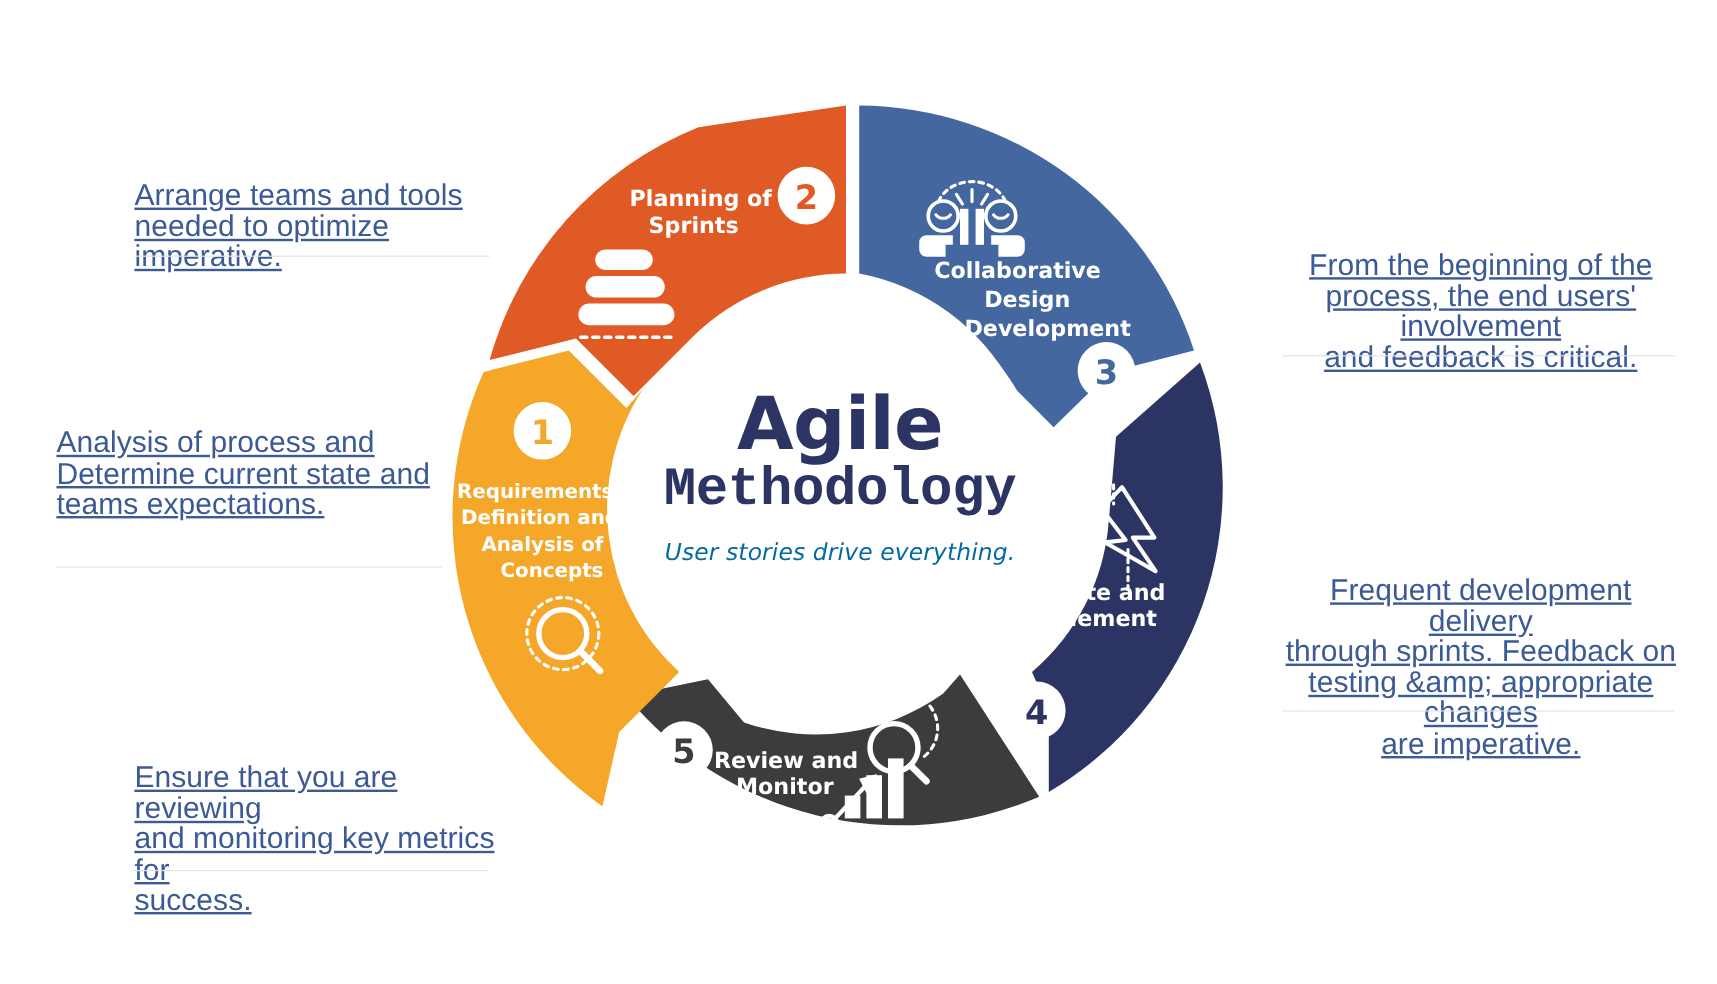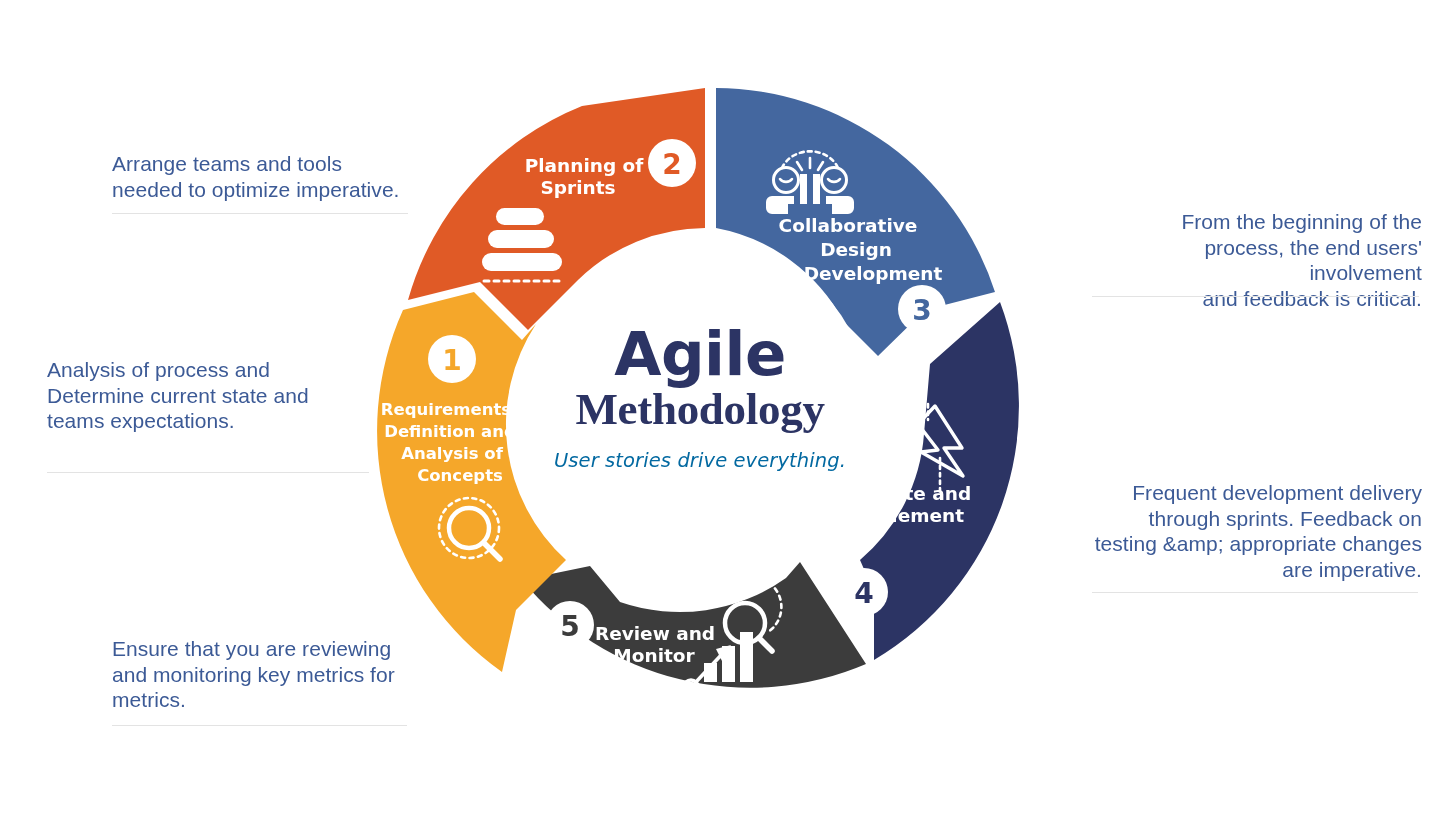--- a/index.html
+++ b/index.html
@@ -20,33 +20,34 @@
     position: absolute;
     left: 0; top: 0;
     width: 1431px;
     height: 820px;
   }
 
   .callout {
     position: absolute;
     color: #3c5a96;
     font-family: "Liberation Sans", sans-serif;
-    font-size: 21px;
+    font-size: 25px;
     line-height: 25.5px;
     letter-spacing: 0.05px;
+    text-decoration: underline;
   }
   .callout .rule {
     position: absolute;
     left: 0;
     height: 1px;
     background: #e3e3e3;
   }
 
   .c-left { text-align: left; }
-  .c-right { text-align: right; margin-left: 23px; }
+  .c-right { text-align: center; }
 
   
   #callout-2 { left: 112px; top: 151px; width: 330px; }
   #callout-2 .rule { top: 62px; width: 296px; }
 
   #callout-1 { left: 47px; top: 357px; width: 340px; }
   #callout-1 .rule { top: 115px; width: 322px; }
 
   #callout-5 { left: 112px; top: 636px; width: 330px; }
   #callout-5 .rule { top: 89px; width: 295px; }
@@ -68,21 +69,21 @@
   }
   #center-title-1 {
     font-family: "DejaVu Sans", sans-serif;
     font-weight: bold;
     font-size: 61px;
     line-height: 58px;
     color: #2c3464;
     letter-spacing: -0.5px;
   }
   #center-title-2 {
-    font-family: Liberation Serif, serif;
+    font-family: Liberation Mono, monospace;
     font-weight: bold;
     font-size: 45px;
     line-height: 52px;
     color: #2c3464;
     letter-spacing: -0.3px;
   }
   #center-tagline {
     margin-top: 14px;
     font-family: "DejaVu Sans", sans-serif;
     font-style: italic;
@@ -258,21 +259,21 @@
   <div class="callout c-left" id="callout-1">
     <div>Analysis of process and</div>
     <div>Determine current state and</div>
     <div>teams expectations.</div>
     <div class="rule"></div>
   </div>
 
   <div class="callout c-left" id="callout-5">
     <div>Ensure that you are reviewing</div>
     <div>and monitoring key metrics for</div>
-    <div>metrics.</div>
+    <div>success.</div>
     <div class="rule"></div>
   </div>
 
   <div class="callout c-right" id="callout-3">
     <div>From the beginning of the</div>
     <div>process, the end users' involvement</div>
     <div>and feedback is critical.</div>
     <div class="rule"></div>
   </div>
 

